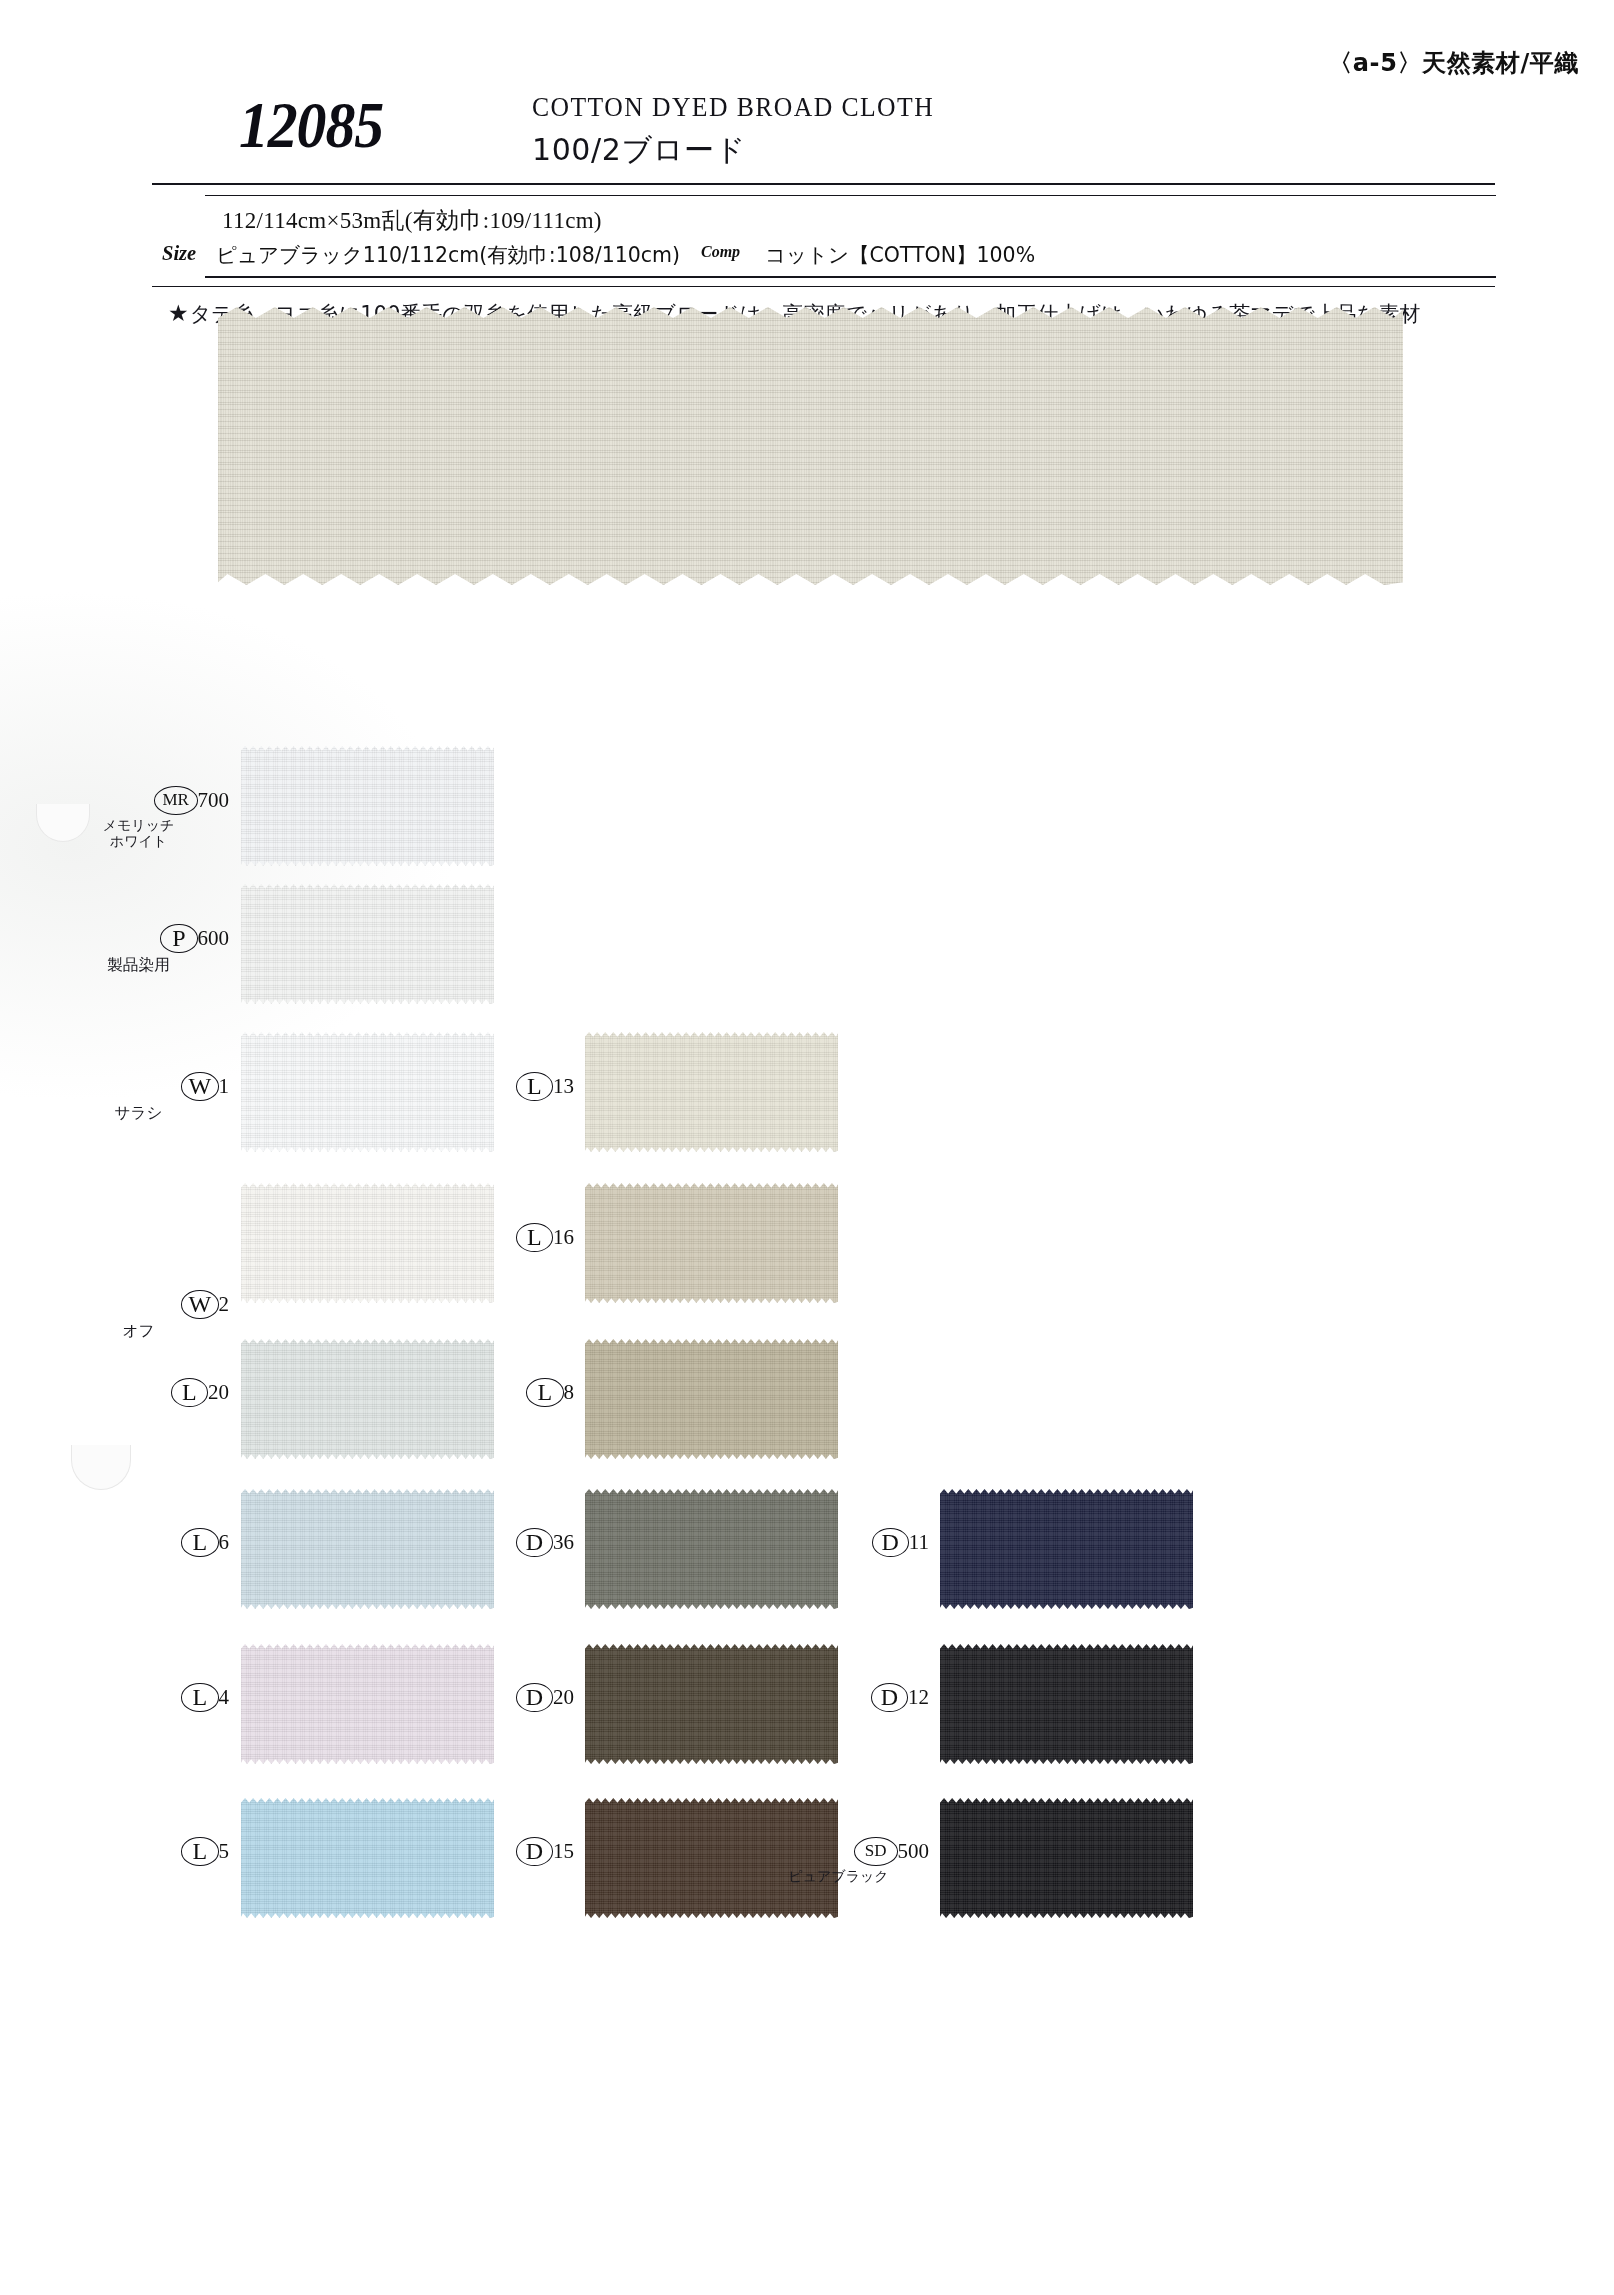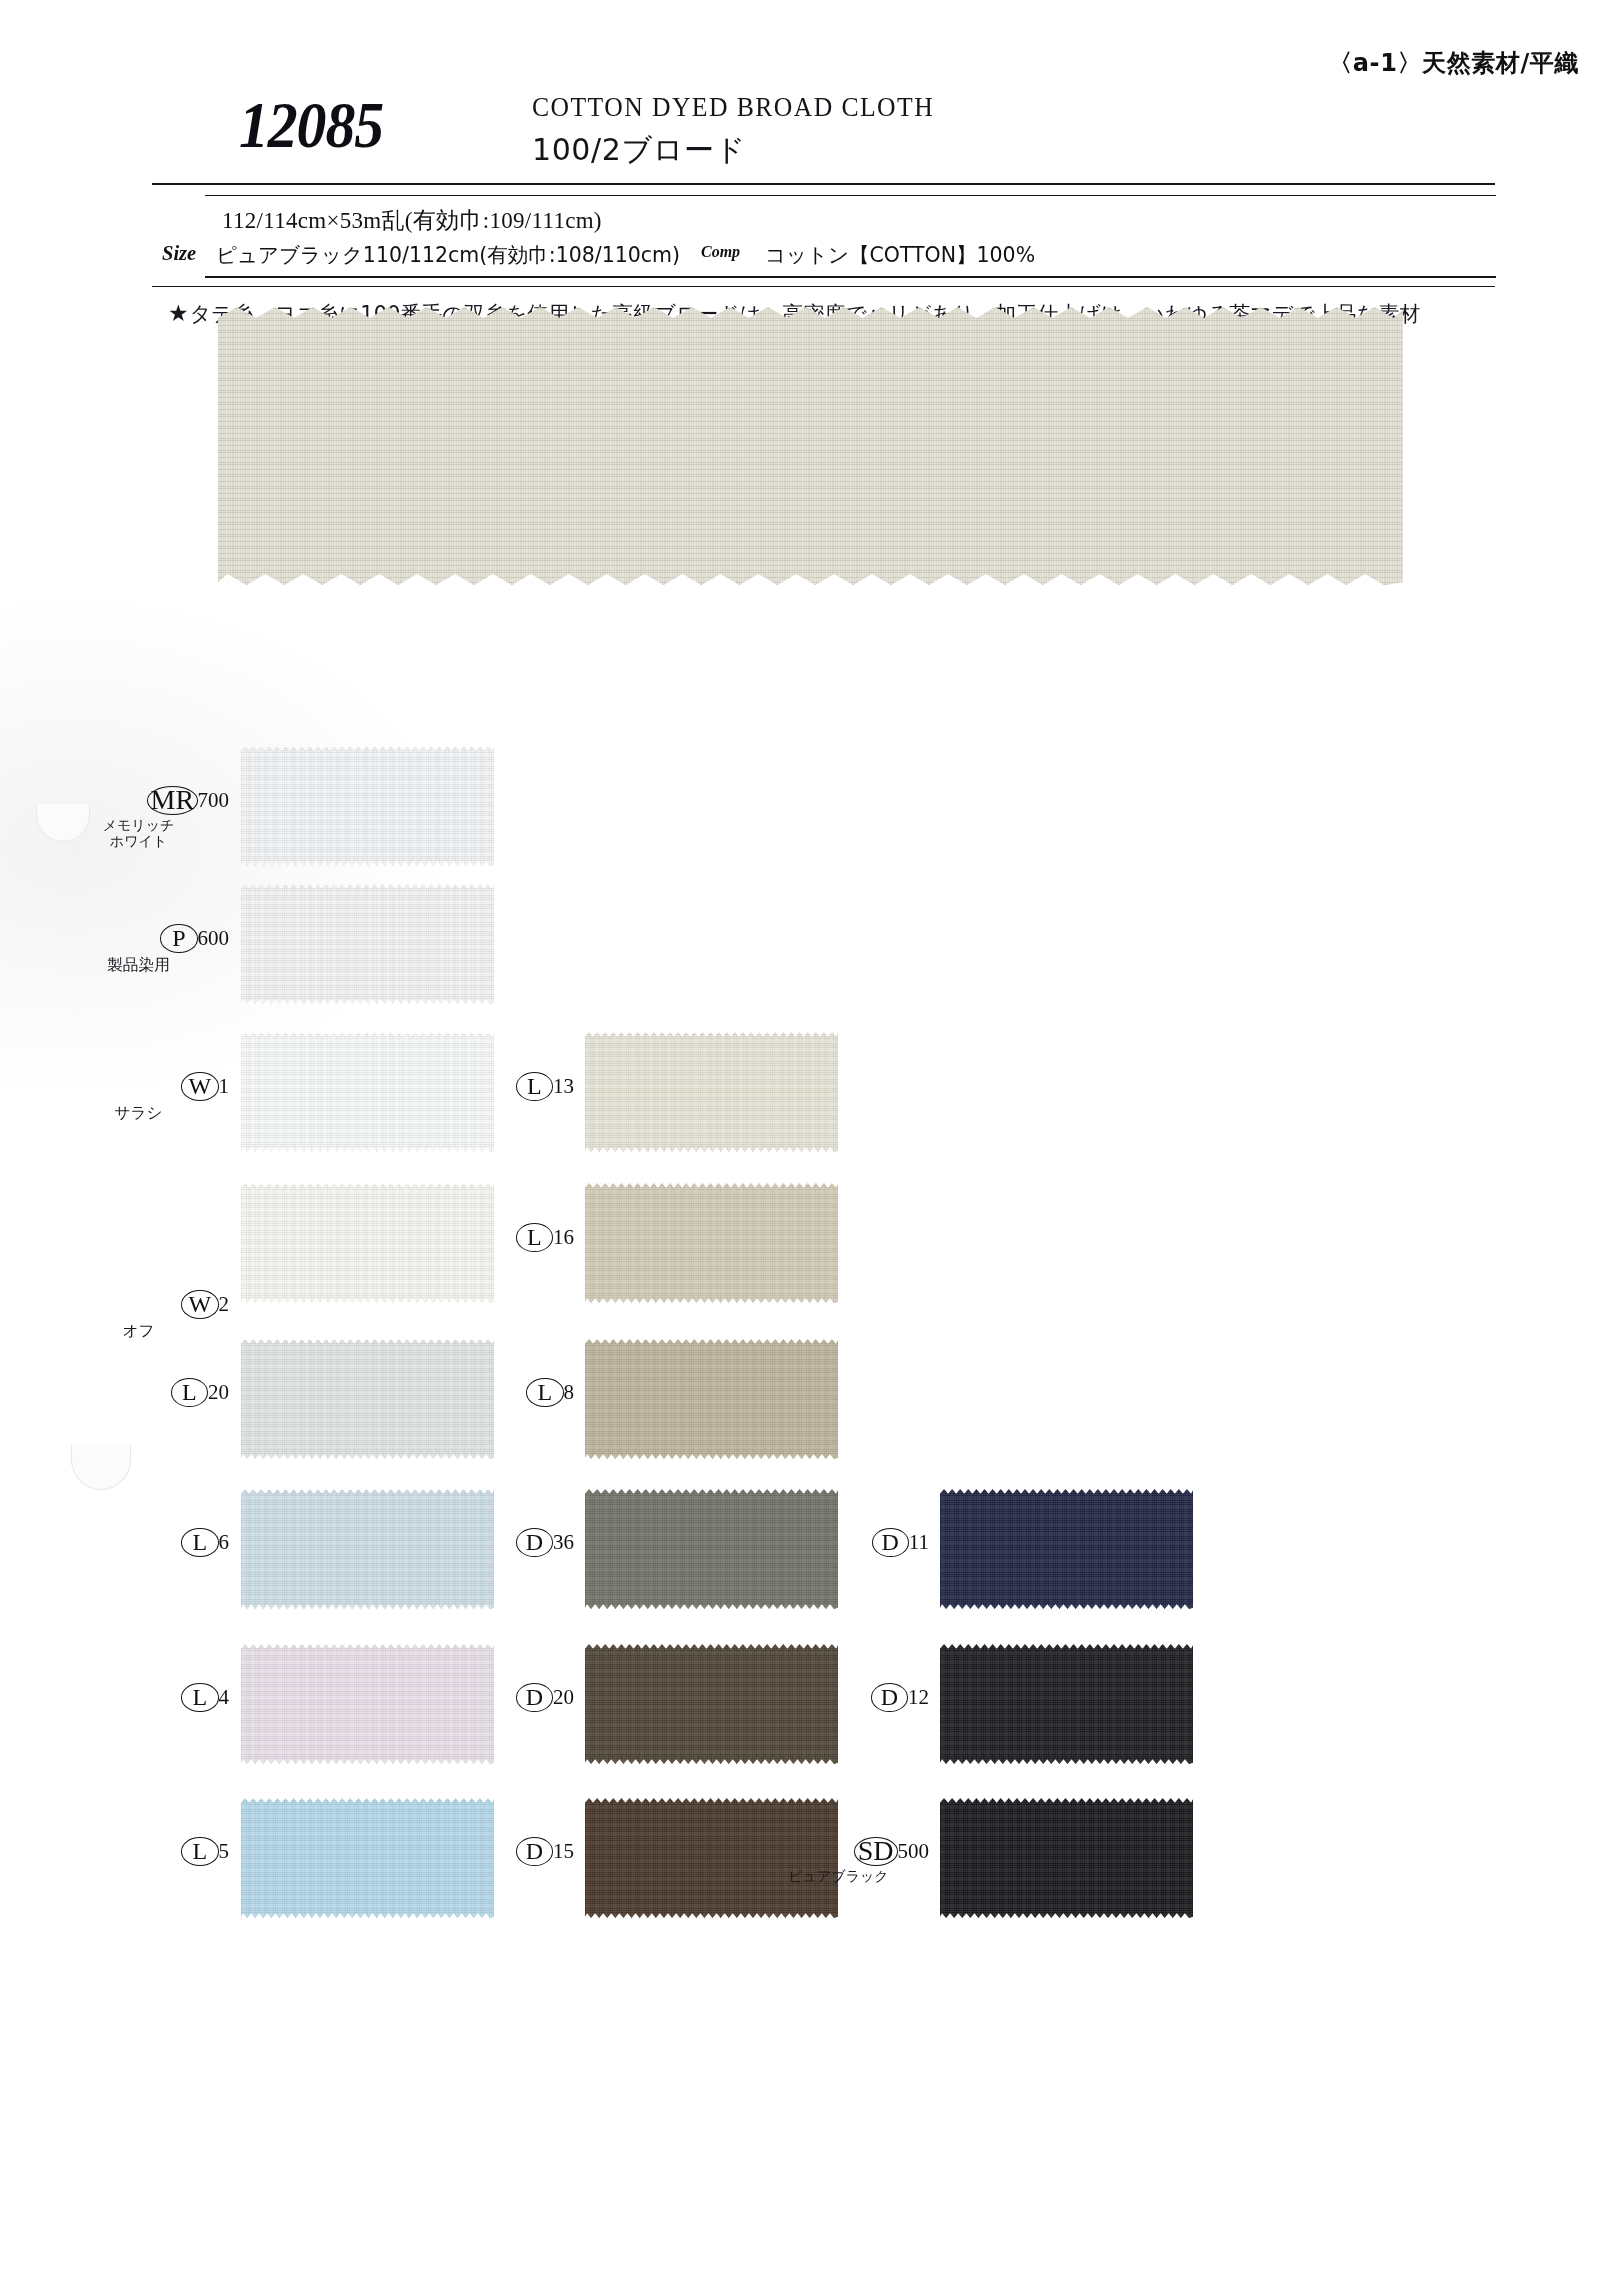--- a/index.html
+++ b/index.html
@@ -186,21 +186,21 @@
     border:1.8px solid #14141a;
     border-radius:50%;
     font-size:24px;
     line-height:26.6px;
     padding:0 3.6px;
     min-width:28px;
     text-align:center;
     vertical-align:middle;
     font-family:"Liberation Serif", serif;
   }
-  .sw-label .badge.wide{ padding:0 2.4px; min-width:37px; font-size:28px;}
+  .sw-label .badge.wide{ padding:0 2.4px; min-width:37px; font-size:17px;}
   .sw-label .num{
     display:inline-block;
     font-size:21px;
     vertical-align:middle;
     letter-spacing:0px;
   }
   .sw-label .jp{
     display:block;
     font-family:"DejaVu Sans", sans-serif;
     font-size:15.7px;
@@ -219,21 +219,21 @@
   }
 </style>
 </head>
 <body>
 
 <div class="page"></div>
 
 <div class="punch" style="left:36px;top:804px;width:52px;height:37px;border-radius:0 0 36px 36px;border-top:none;"></div>
 <div class="punch" style="left:71px;top:1445px;width:58px;height:44px;border-radius:0 0 42px 42px;border-top:none;"></div>
 
-<div class="category-line">〈a-1〉天然素材/平織</div>
+<div class="category-line">〈a-5〉天然素材/平織</div>
 
 <div class="code">12085</div>
 <div class="eng-name">COTTON DYED BROAD CLOTH</div>
 <div class="jp-name">100/2ブロード</div>
 
 <div class="rule rule-1"></div>
 <div class="rule rule-2"></div>
 <div class="rule rule-3"></div>
 <div class="rule rule-4"></div>
 

